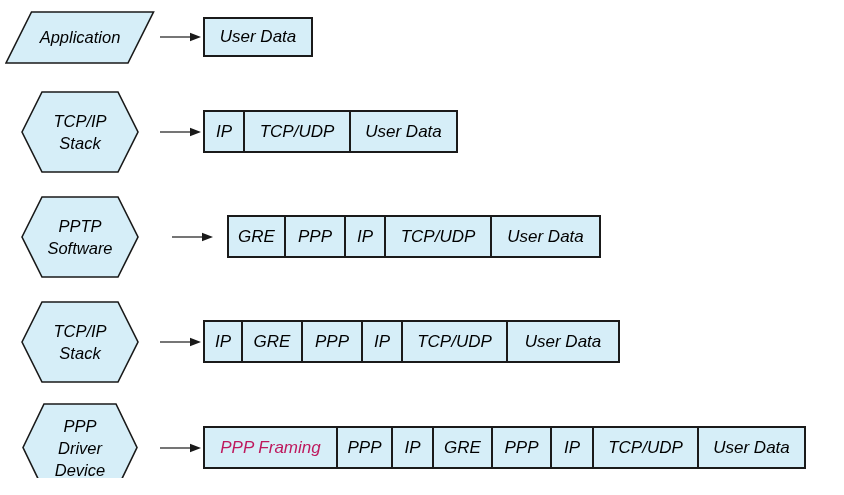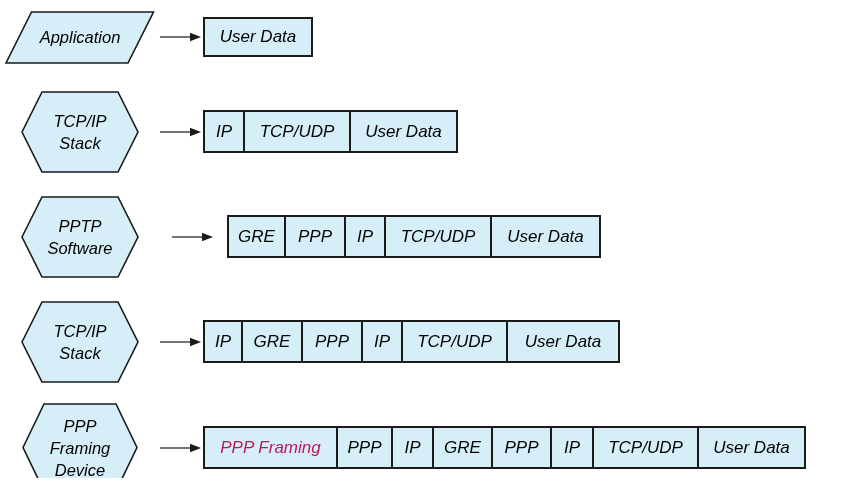--- a/index.html
+++ b/index.html
@@ -199,21 +199,21 @@
       </div>
     </div>
     <div class="diagram-row" style="top: 401px; height: 93px;">
       <div class="stage-cell">
         <div class="stage-shape" style="width: 116px; height: 89px;">
           <svg width="116" height="89" viewBox="0 0 116 89">
             <polygon points="1,44.5 22,1 94,1 115,44.5 94,88 22,88" fill="#d6eef8" stroke="#1a1a1a" stroke-width="1.6"></polygon>
           </svg>
           <div class="stage-label" style="color: rgb(0, 0, 0);">
             <div>PPP</div>
-            <div>Framing</div>
+            <div>Driver</div>
             <div>Device</div>
           </div>
         </div>
       </div>
       <div class="arrow-cell">
         <svg width="43" height="12" viewBox="0 0 43 12">
           <line x1="0" y1="6" x2="31" y2="6" stroke="#1a1a1a" stroke-width="1.2"></line>
           <polygon points="30,1.8 41,6 30,10.2" fill="#1a1a1a"></polygon>
         </svg>
       </div>

